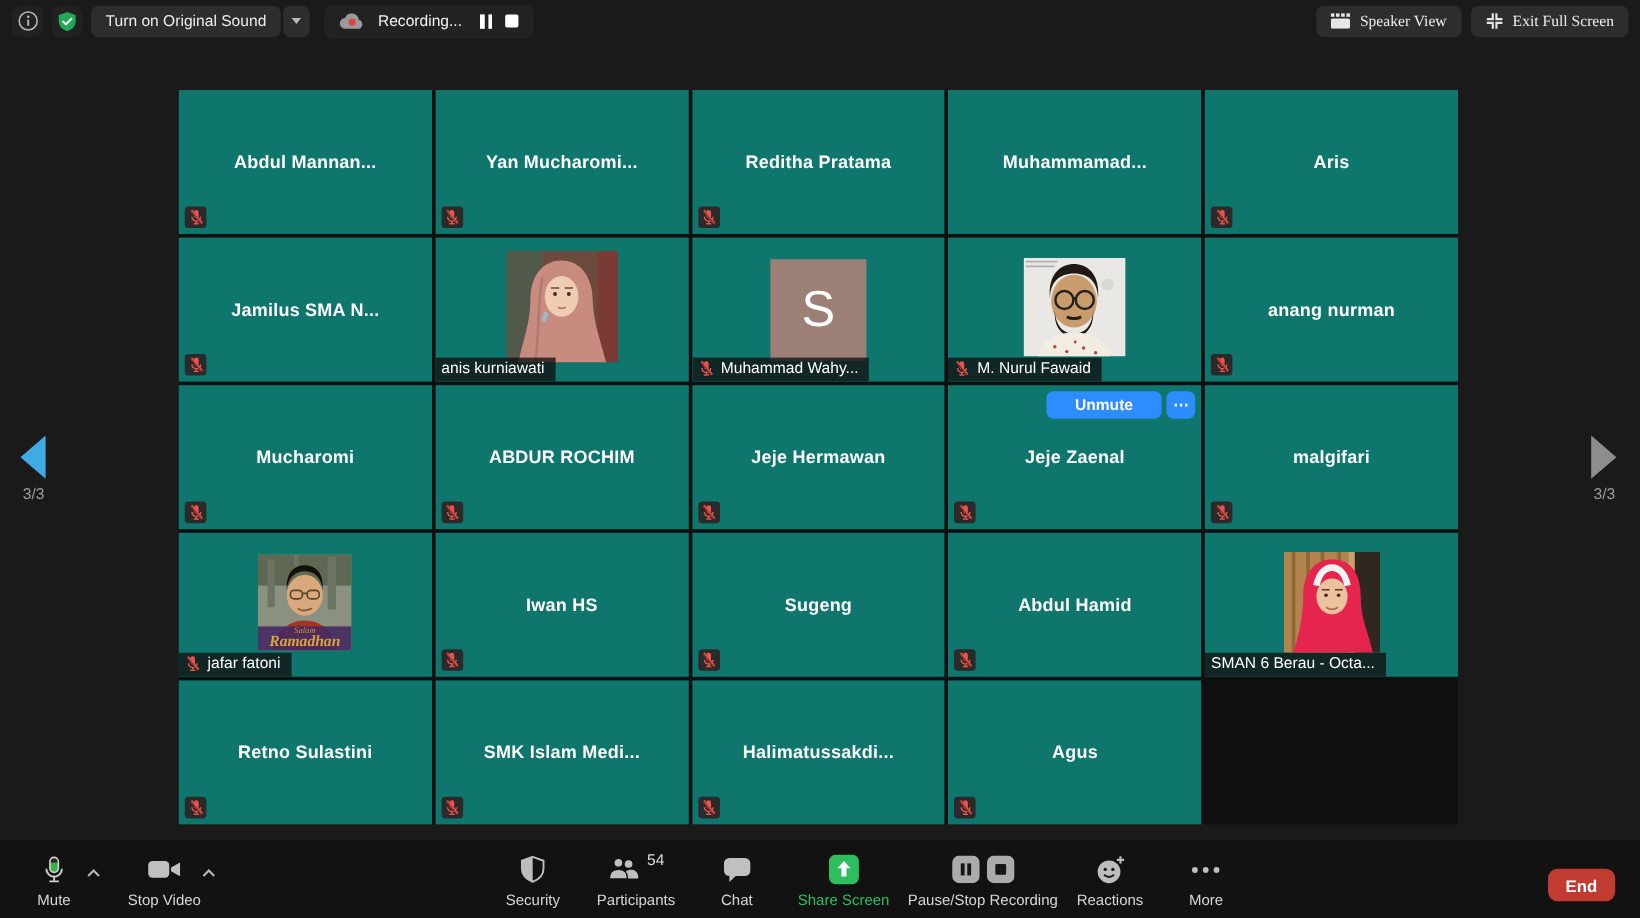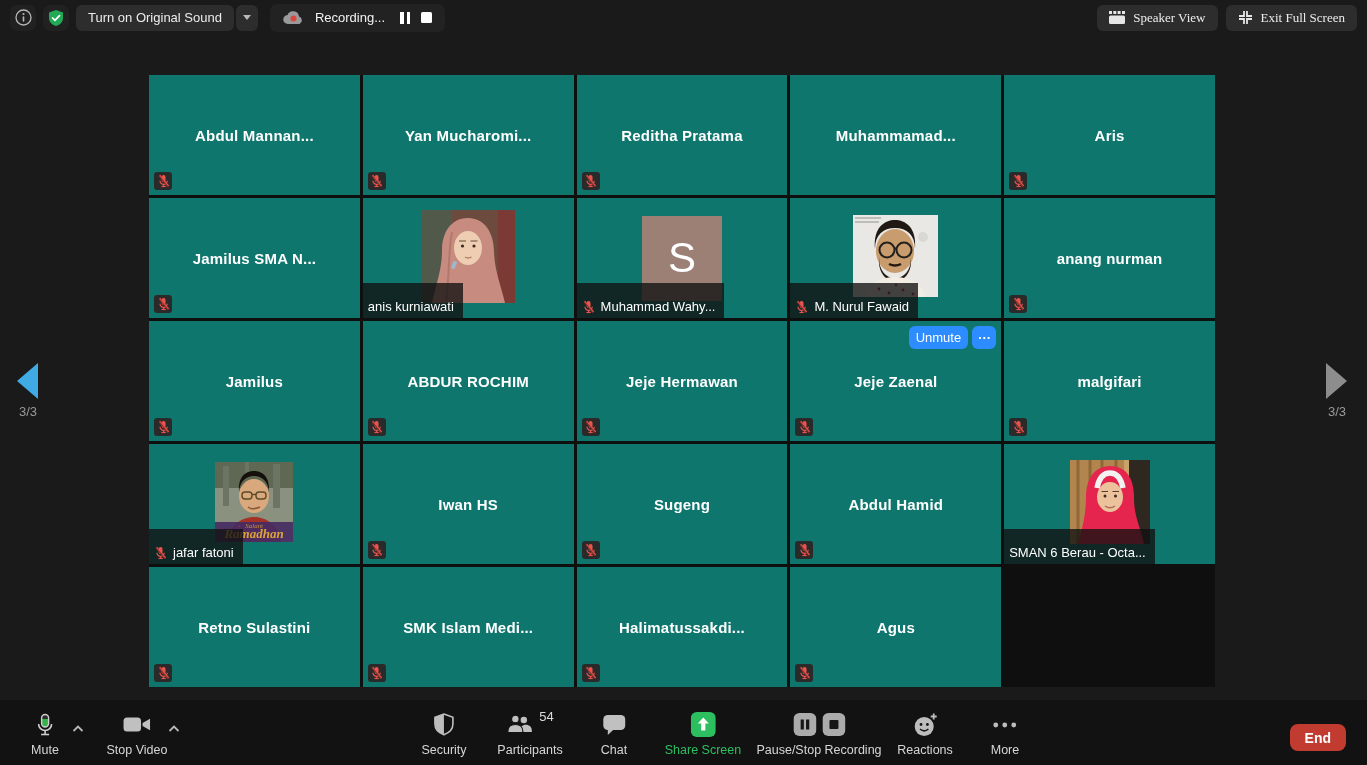--- a/index.html
+++ b/index.html
@@ -31,30 +31,30 @@
   .grid { position:absolute; left:149px; top:75px; width:1066px; height:612px;
           display:grid; grid-template-columns:repeat(5,1fr);
           grid-template-rows:repeat(5,1fr); gap:3px; background:#0f0f0f; }
   .tile { background:#0f766e; position:relative; display:flex;
           align-items:center; justify-content:center; overflow:hidden; }
   .pname { color:#fff; font-weight:bold; font-size:15px; letter-spacing:.2px; }
   .mic-chip { position:absolute; left:5px; bottom:5px; width:18px; height:18px;
               background:#2a2a2a; border-radius:3px; display:flex;
               align-items:center; justify-content:center; }
   .plabel { position:absolute; left:0; bottom:0; background:rgba(17,17,17,.78);
-            color:#fff; font-size:13px; padding:16px 9px 4px 5px; display:flex;
+            color:#fff; font-size:13px; padding:1px 9px 4px 5px; display:flex;
             align-items:center; gap:6px; white-space:nowrap; max-width:98%; }
   .label-mic { display:flex; align-items:center; }
   .letter-avatar { width:80px; height:85px; background:#9c8076; color:#fff;
                    font-size:42px; display:flex; align-items:center;
                    justify-content:center; }
   .overlay-btns { position:absolute; top:5px; right:5px; display:flex; gap:4px; }
   .unmute-btn { background:#2D8CFF; border:none; color:#fff; font-size:13px;
-                border-radius:6px; padding:3px 7px; height:23px; cursor:pointer;
-                font-family:inherit; }
+                border-radius:6px; padding:3px 24px; height:23px; cursor:pointer;
+                font-family:inherit;font-weight:bold; }
   .more-btn { background:#2D8CFF; border:none; color:#fff; font-size:13px;
               border-radius:6px; width:24px; height:23px; cursor:pointer;
               line-height:10px; font-weight:bold; font-family:inherit; }
 
   
   .nav-left { position:absolute; left:17px; top:363px; width:0; height:0;
               border-top:18px solid transparent; border-bottom:18px solid transparent;
               border-right:21px solid #3FAAE4; cursor:pointer; }
   .nav-right { position:absolute; right:20px; top:363px; width:0; height:0;
                border-top:18px solid transparent; border-bottom:18px solid transparent;
@@ -294,21 +294,21 @@
 <path d="M3.2 7.2a3.9 3.9 0 0 0 7.8 0" fill="none" stroke="#E8554E" stroke-width="1.3"></path>
 <line x1="7.1" y1="11.2" x2="7.1" y2="12.8" stroke="#E8554E" stroke-width="1.3"></line>
 <line x1="4.8" y1="13.4" x2="9.4" y2="13.4" stroke="#E8554E" stroke-width="1.3"></line>
 <line x1="2.4" y1="1.6" x2="12" y2="13.4" stroke="#8e2f2b" stroke-width="2"></line>
 <line x1="3" y1="1" x2="12.6" y2="12.8" stroke="#E8554E" stroke-width="1.1"></line>
 </svg>
       </span>
   </div>
 
   <div class="tile">
-    <span class="pname">Jamilus</span>
+    <span class="pname">Mucharomi</span>
     <span class="mic-chip mic-slot">
         <svg width="13" height="14" viewBox="0 0 14 15">
 <rect x="5" y="1" width="4.2" height="7.5" rx="2.1" fill="#E8554E"></rect>
 <path d="M3.2 7.2a3.9 3.9 0 0 0 7.8 0" fill="none" stroke="#E8554E" stroke-width="1.3"></path>
 <line x1="7.1" y1="11.2" x2="7.1" y2="12.8" stroke="#E8554E" stroke-width="1.3"></line>
 <line x1="4.8" y1="13.4" x2="9.4" y2="13.4" stroke="#E8554E" stroke-width="1.3"></line>
 <line x1="2.4" y1="1.6" x2="12" y2="13.4" stroke="#8e2f2b" stroke-width="2"></line>
 <line x1="3" y1="1" x2="12.6" y2="12.8" stroke="#E8554E" stroke-width="1.1"></line>
 </svg>
       </span>

